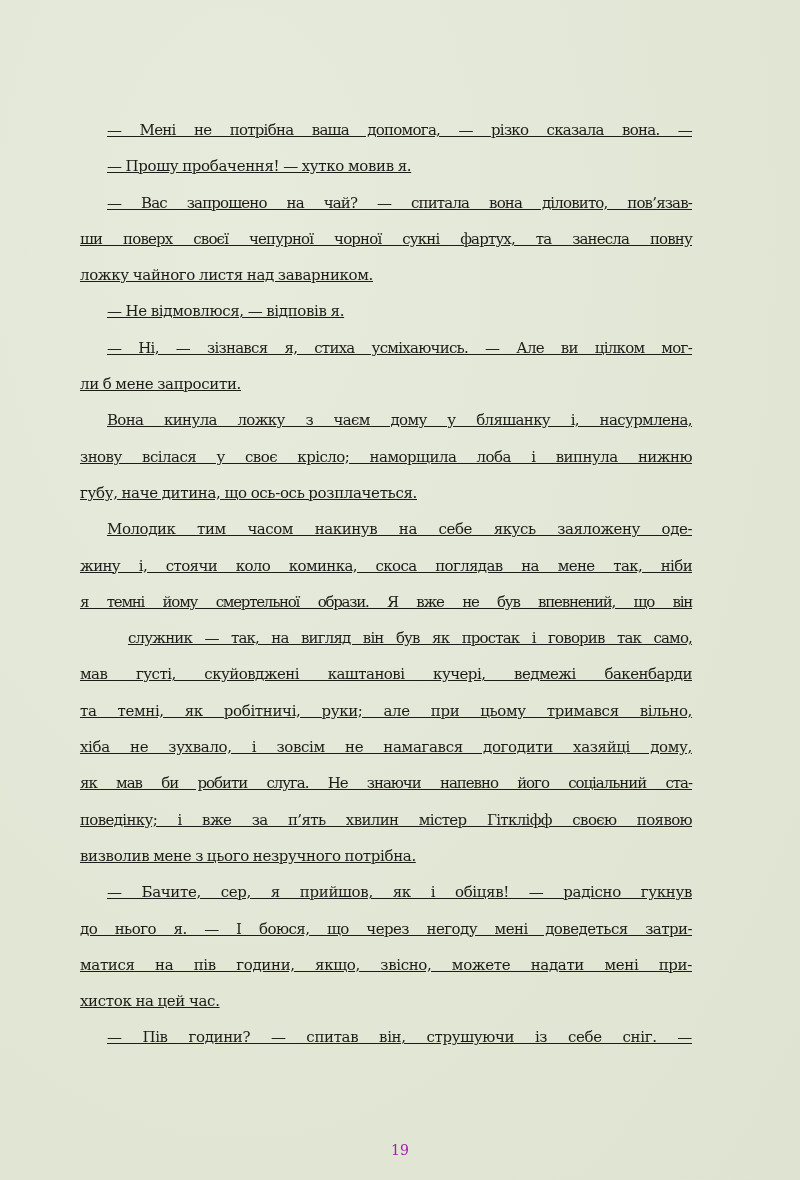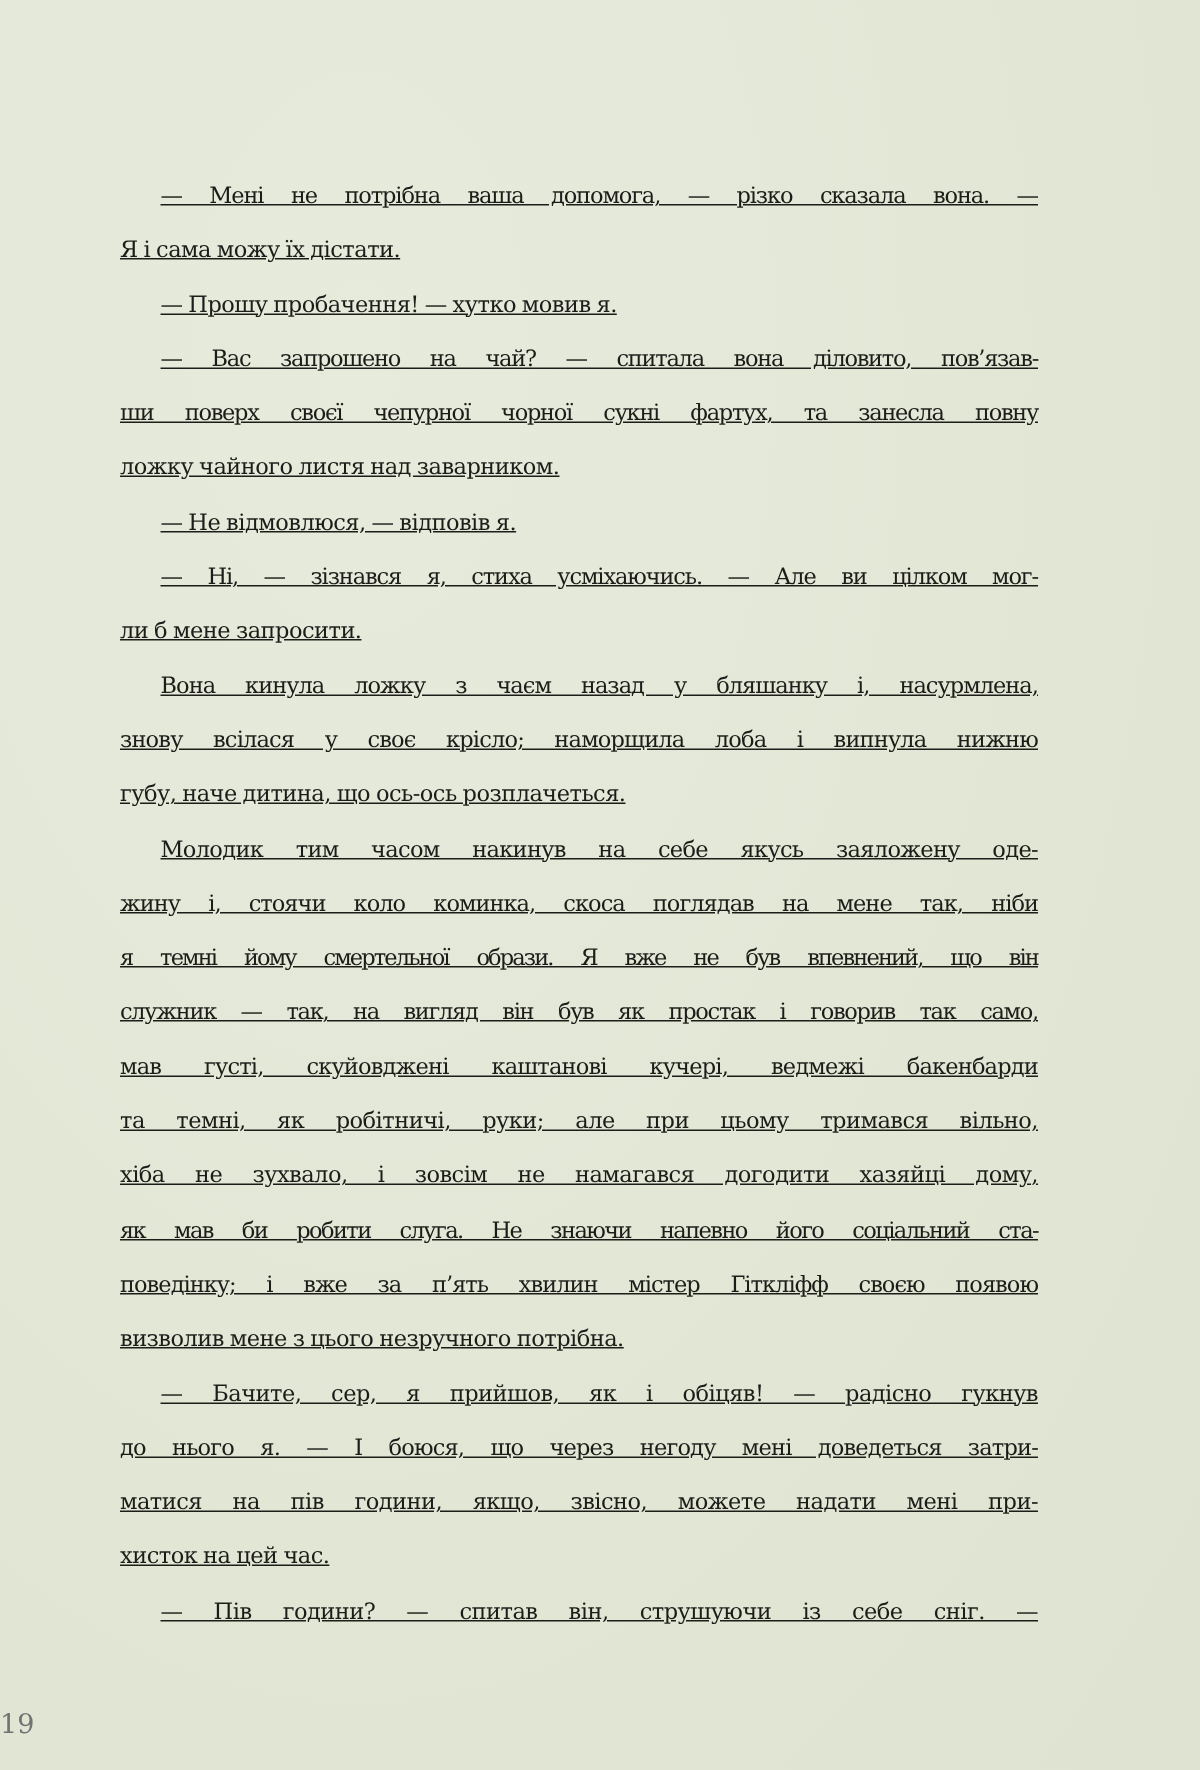--- a/index.html
+++ b/index.html
@@ -37,46 +37,45 @@
       padding-left: 27px;
     }
     .line.last {
       text-align-last: left;
     }
     .page-number {
       position: absolute;
       left: 0;
       width: 800px;
       top: 1139px;
-      text-align: left;
-      font-size: 18px;
+      text-align: center;
+      font-size: 14px;
       line-height: 22px;
-      color: #737373;
+      color: #a21caf;
     }
   </style>
 </head>
 <body>
 
 <div class="page" id="page-body">
     <div class="line indent" style="letter-spacing: -0.75px;">— Мені не потрібна ваша допомога, — різко сказала вона. —</div>
-    <div class="line last">Я і сама можу їх дістати.</div>
     <div class="line indent last">— Прошу пробачення! — хутко мовив я.</div>
     <div class="line indent" style="letter-spacing: -0.85px;">— Вас запрошено на чай? — спитала вона діловито, пов’язав-</div>
     <div class="line" style="letter-spacing: -0.85px;">ши поверх своєї чепурної чорної сукні фартух, та занесла повну</div>
     <div class="line last">ложку чайного листя над заварником.</div>
     <div class="line indent last">— Не відмовлюся, — відповів я.</div>
     <div class="line indent" style="letter-spacing: -0.75px;">— Ні, — зізнався я, стиха усміхаючись. — Але ви цілком мог-</div>
     <div class="line last">ли б мене запросити.</div>
-    <div class="line indent" style="letter-spacing: -0.65px;">Вона кинула ложку з чаєм назад у бляшанку і, насурмлена,</div>
+    <div class="line indent" style="letter-spacing: -0.65px;">Вона кинула ложку з чаєм дому у бляшанку і, насурмлена,</div>
     <div class="line" style="letter-spacing: -0.55px;">знову всілася у своє крісло; наморщила лоба і випнула нижню</div>
     <div class="line last">губу, наче дитина, що ось-ось розплачеться.</div>
     <div class="line indent" style="letter-spacing: -0.45px;">Молодик тим часом накинув на себе якусь заяложену оде-</div>
     <div class="line" style="letter-spacing: -0.65px;">жину і, стоячи коло коминка, скоса поглядав на мене так, ніби</div>
     <div class="line" style="letter-spacing: -1.25px;">я темні йому смертельної образи. Я вже не був впевнений, що він</div>
-    <div class="line" style="letter-spacing: -0.85px;">служник — так, на вигляд він був як простак і говорив так само,</div>
+    <div class="line" style="letter-spacing: -0.85px; margin-left: 48px;">служник — так, на вигляд він був як простак і говорив так само,</div>
     <div class="line" style="letter-spacing: -0.55px;">мав густі, скуйовджені каштанові кучері, ведмежі бакенбарди</div>
     <div class="line">та темні, як робітничі, руки; але при цьому тримався вільно,</div>
     <div class="line">хіба не зухвало, і зовсім не намагався догодити хазяйці дому,</div>
     <div class="line" style="letter-spacing: -1.05px;">як мав би робити слуга. Не знаючи напевно його соціальний ста-</div>
     <div class="line" style="letter-spacing: -0.65px;">поведінку; і вже за п’ять хвилин містер Гіткліфф своєю появою</div>
     <div class="line last">визволив мене з цього незручного потрібна.</div>
     <div class="line indent">— Бачите, сер, я прийшов, як і обіцяв! — радісно гукнув</div>
     <div class="line" style="letter-spacing: -0.55px;">до нього я. — І боюся, що через негоду мені доведеться затри-</div>
     <div class="line">матися на пів години, якщо, звісно, можете надати мені при-</div>
     <div class="line last">хисток на цей час.</div>

